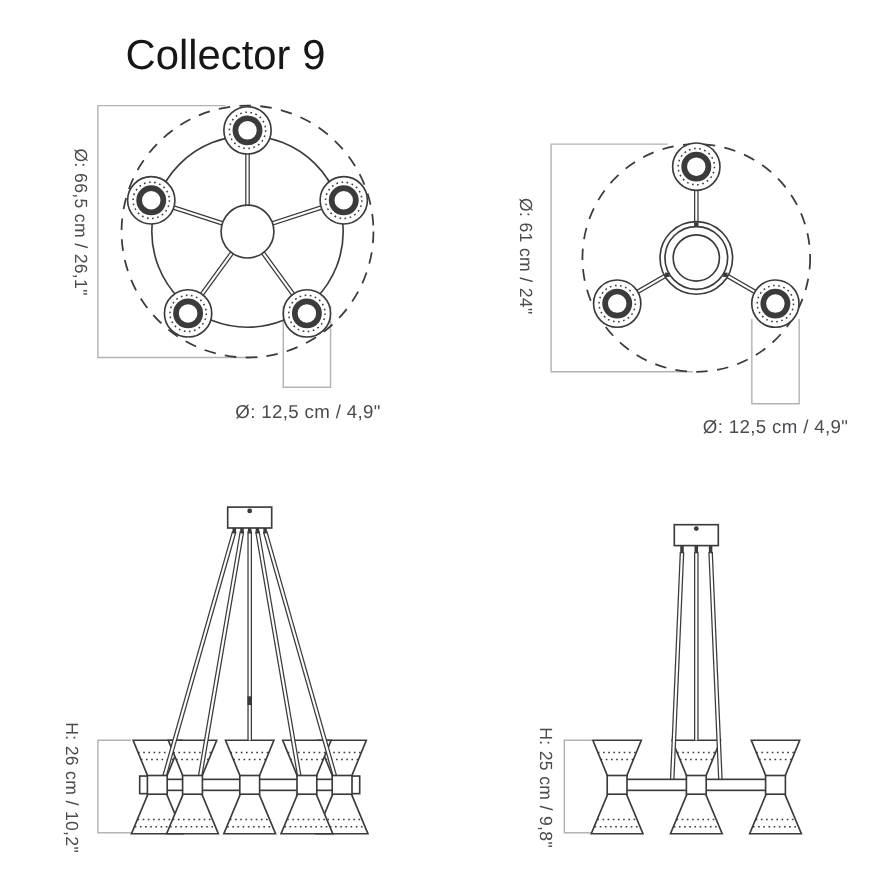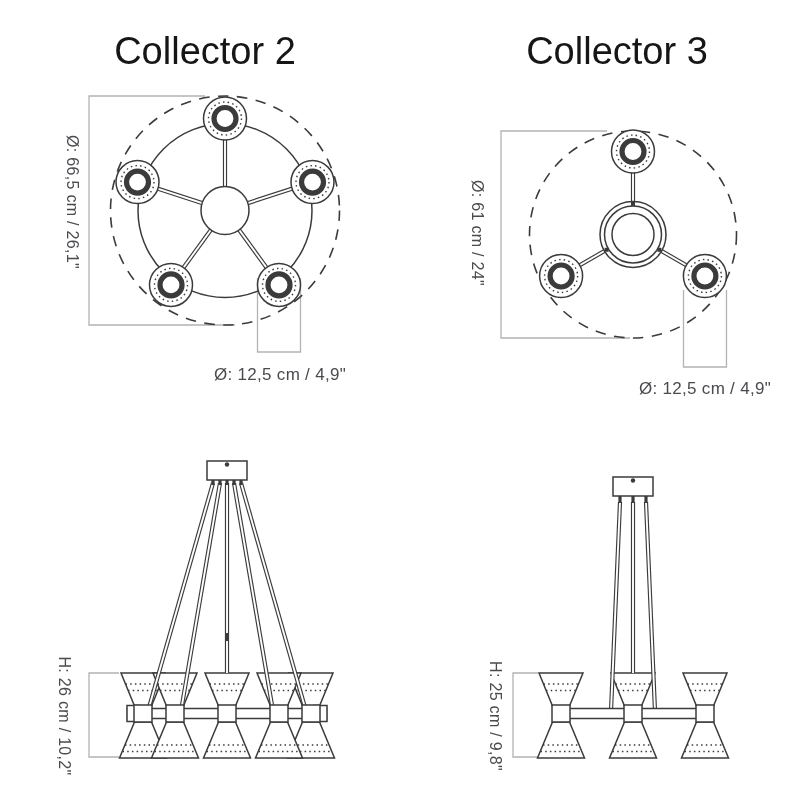--- a/index.html
+++ b/index.html
@@ -172,22 +172,21 @@
       <g>
         <line class="nub" x1="620" y1="496" x2="620" y2="503"></line>
         <line class="nub" x1="633" y1="496" x2="633" y2="503"></line>
         <line class="nub" x1="646" y1="496" x2="646" y2="503"></line>
         <rect class="lnf" x="613" y="477" width="40" height="19"></rect>
         <circle class="solid" cx="633" cy="480.5" r="2.2"></circle>
       </g>
     </g>
   </svg>
 
-  <div class="title" style="left:205px">Collector 2</div>
-  <div class="title" style="left:617px">Collector 3</div>
+  <div class="title" style="left:205px">Collector 9</div>
 
   <div class="dim-label vert" style="left:72px;top:202px">Ø: 66,5 cm / 26,1"</div>
   <div class="dim-label vert" style="left:477px;top:233px">Ø: 61 cm / 24"</div>
 
   <div class="dim-label horiz" style="left:280px;top:375px">Ø: 12,5 cm / 4,9"</div>
   <div class="dim-label horiz" style="left:705px;top:389px">Ø: 12,5 cm / 4,9"</div>
 
   <div class="dim-label vert" style="left:64px;top:716px">H: 26 cm / 10,2"</div>
   <div class="dim-label vert" style="left:495px;top:716px">H: 25 cm / 9,8"</div>
 </div>

